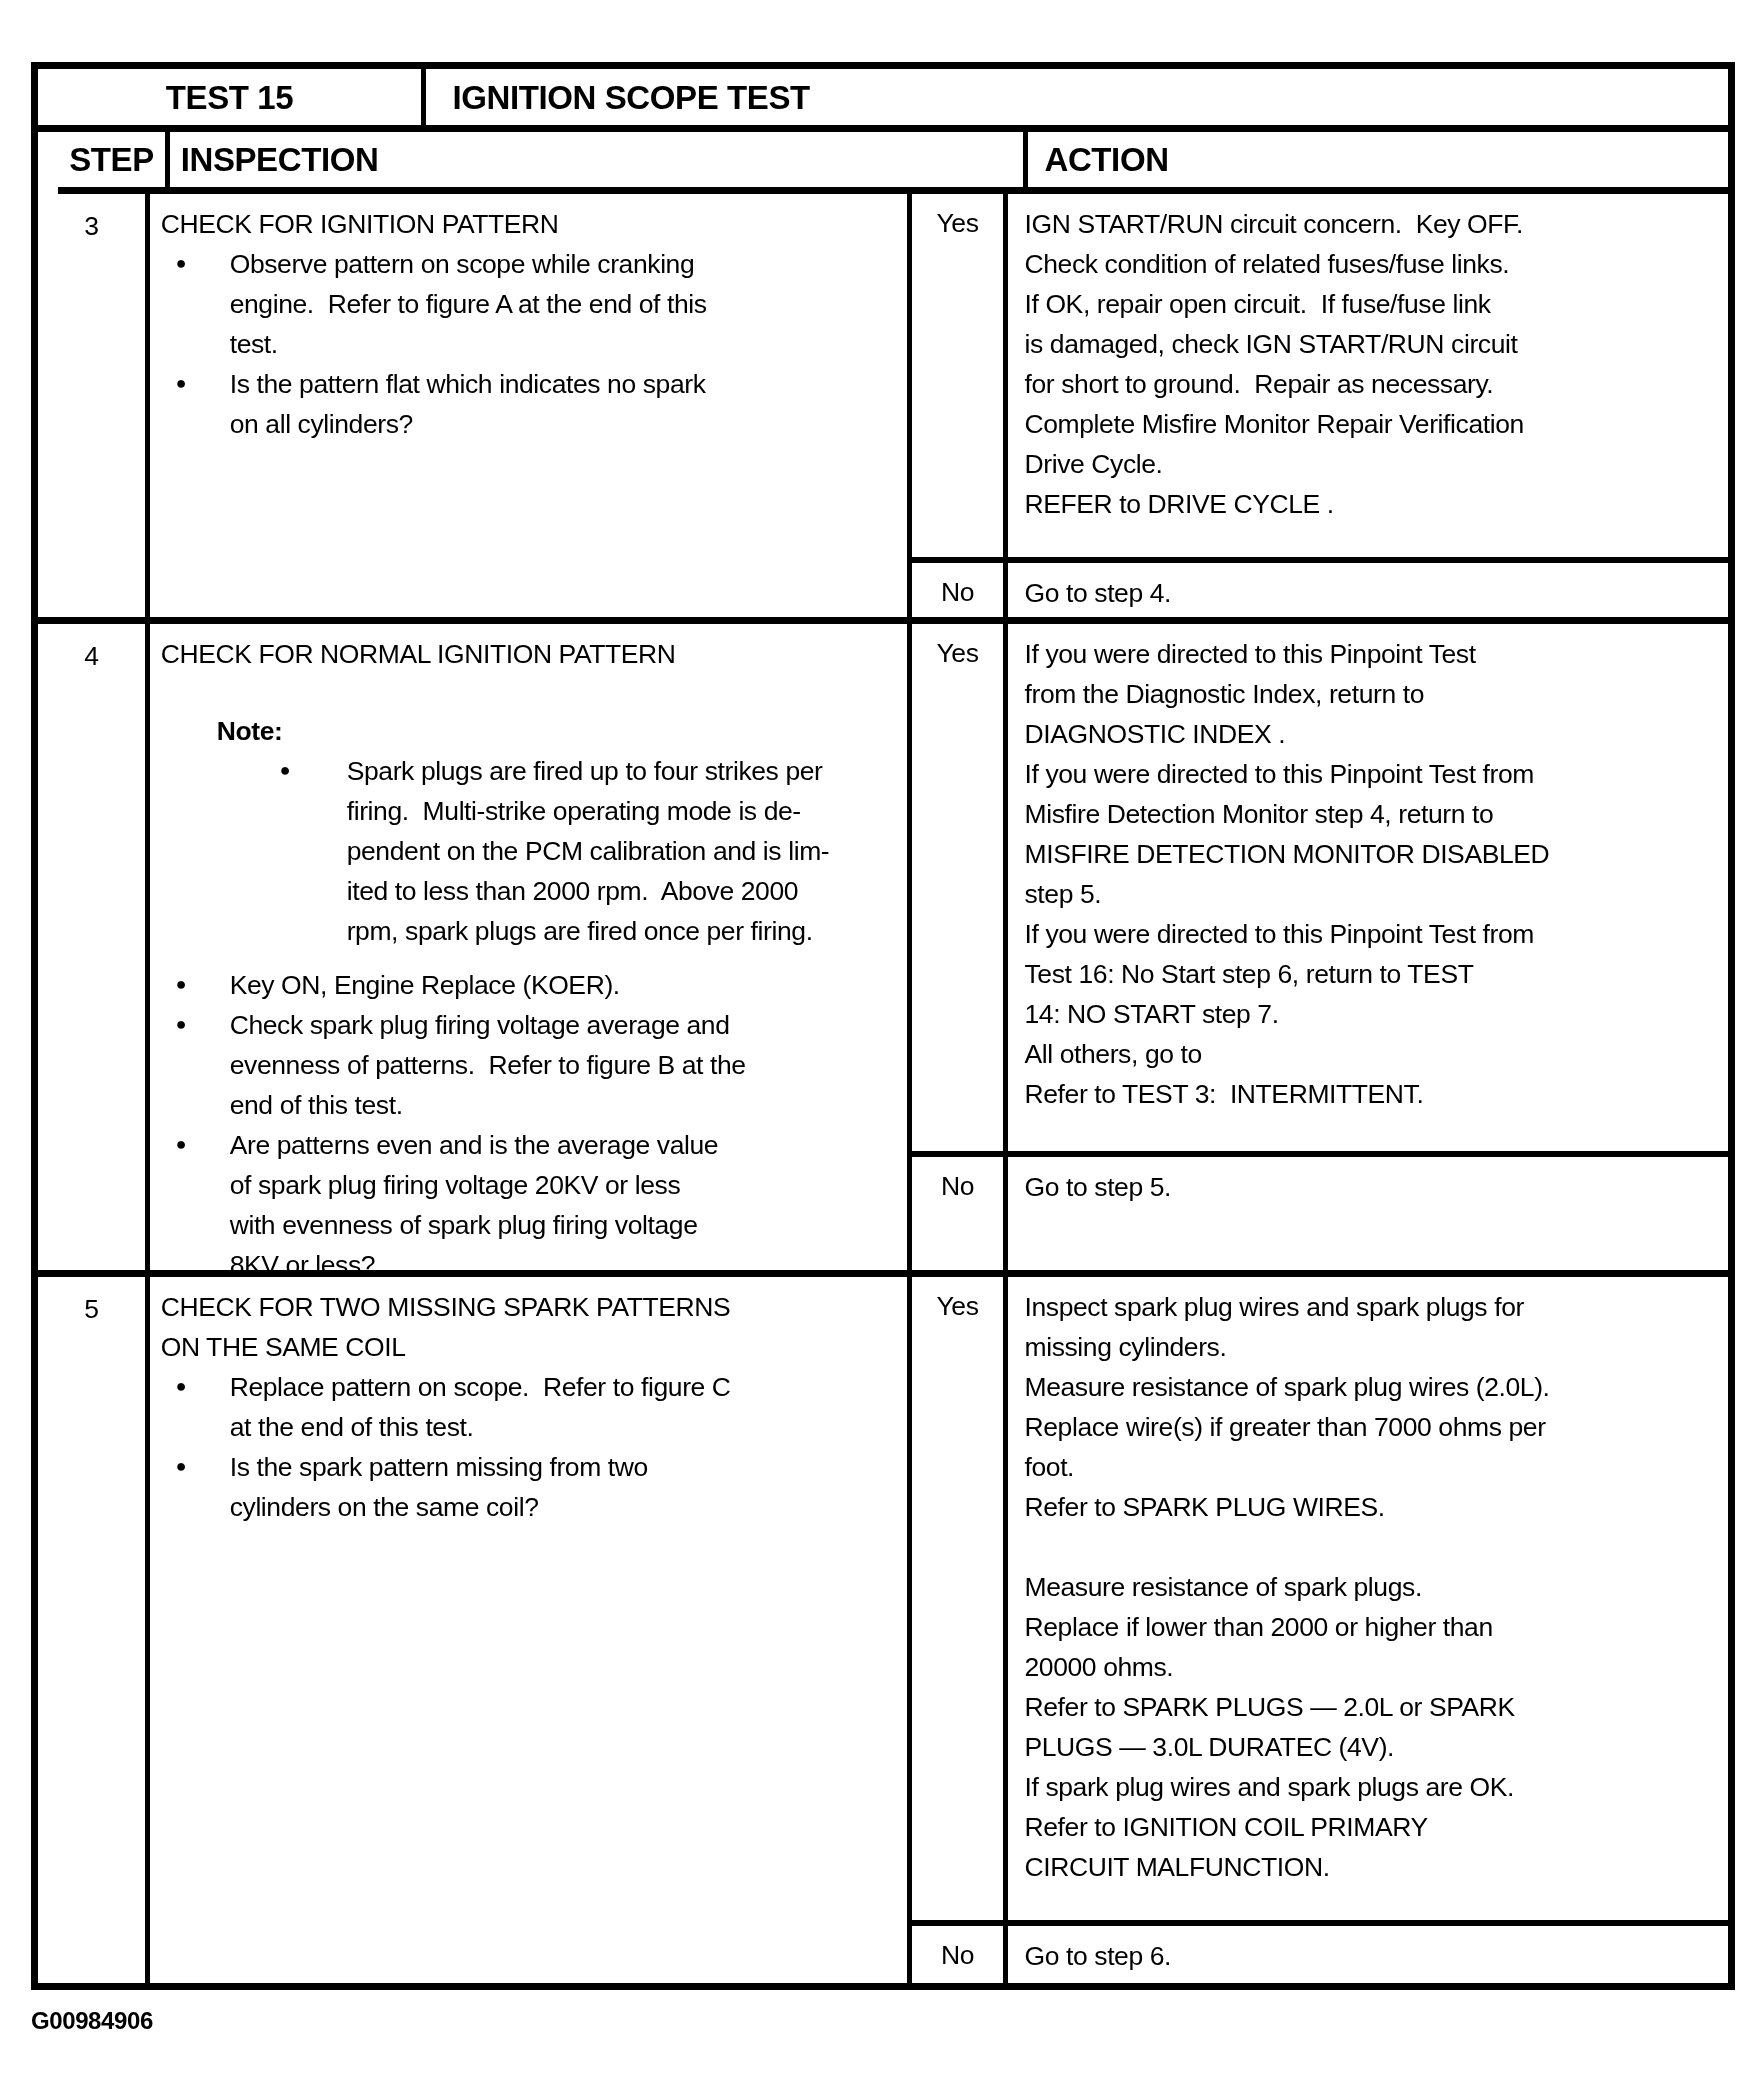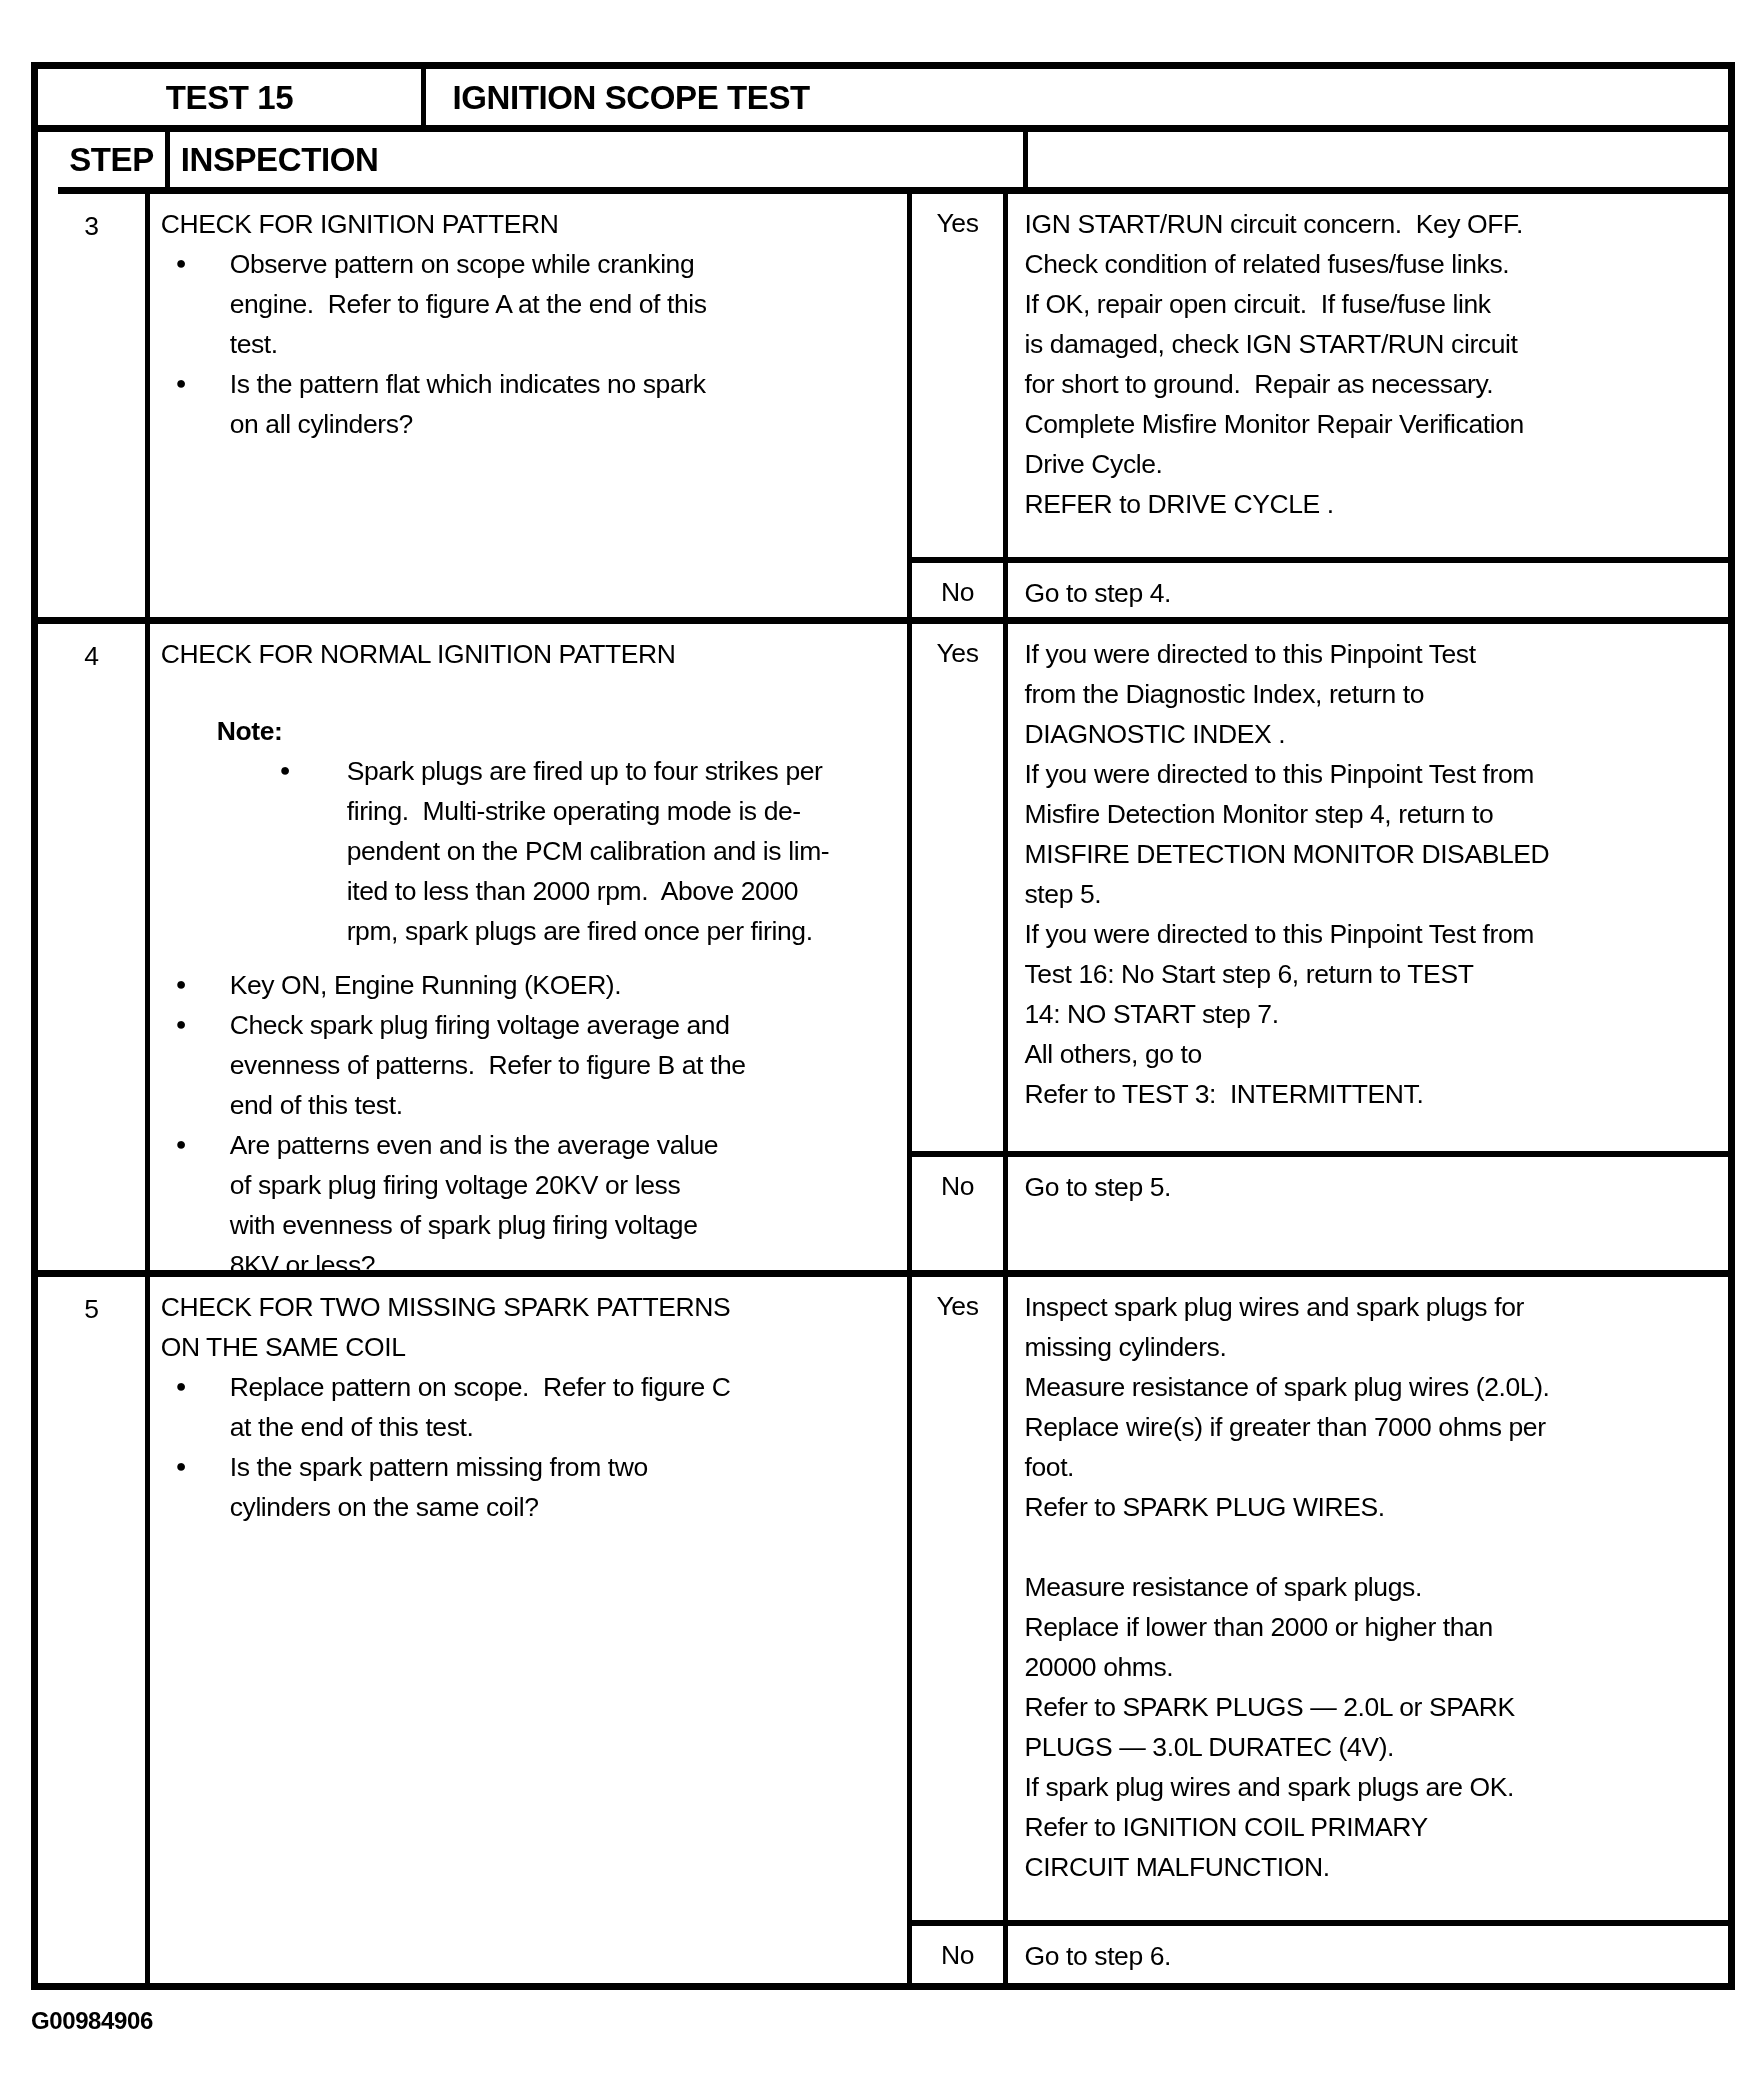--- a/index.html
+++ b/index.html
@@ -136,20 +136,23 @@
     </div>
   </div>
 
   <div class="hrow2">
     <div class="cell col-step-cell">
       <span class="hfont">STEP</span>
     </div>
     <div class="cell col-insp-cell">
       <span class="hfont">INSPECTION</span>
     </div>
+    <div class="cell col-action-cell">
+      <span class="hfont">ACTION</span>
+    </div>
   </div>
 
   <div class="brow brow-3 bodyfont">
     <div class="cell step-cell">
       <span>3</span>
     </div>
     <div class="cell insp-cell">
       <div class="insp-title pre">CHECK FOR IGNITION PATTERN</div>
       <ul class="blist">
         <li><span class="pre">Observe pattern on scope while cranking
@@ -192,21 +195,21 @@
         <div class="note-label">Note:</div>
         <ul>
           <li><span class="pre">Spark plugs are fired up to four strikes per
 firing.  Multi-strike operating mode is de-
 pendent on the PCM calibration and is lim-
 ited to less than 2000 rpm.  Above 2000
 rpm, spark plugs are fired once per firing.</span></li>
         </ul>
       </div>
       <ul class="blist gap-top">
-        <li><span class="pre">Key ON, Engine Running (KOER).</span></li>
+        <li><span class="pre">Key ON, Engine Replace (KOER).</span></li>
         <li><span class="pre">Check spark plug firing voltage average and
 evenness of patterns.  Refer to figure B at the
 end of this test.</span></li>
         <li class="bold"><span class="pre">Are patterns even and is the average value
 of spark plug firing voltage 20KV or less
 with evenness of spark plug firing voltage
 8KV or less?</span></li>
       </ul>
     </div>
     <div class="right-stack">

